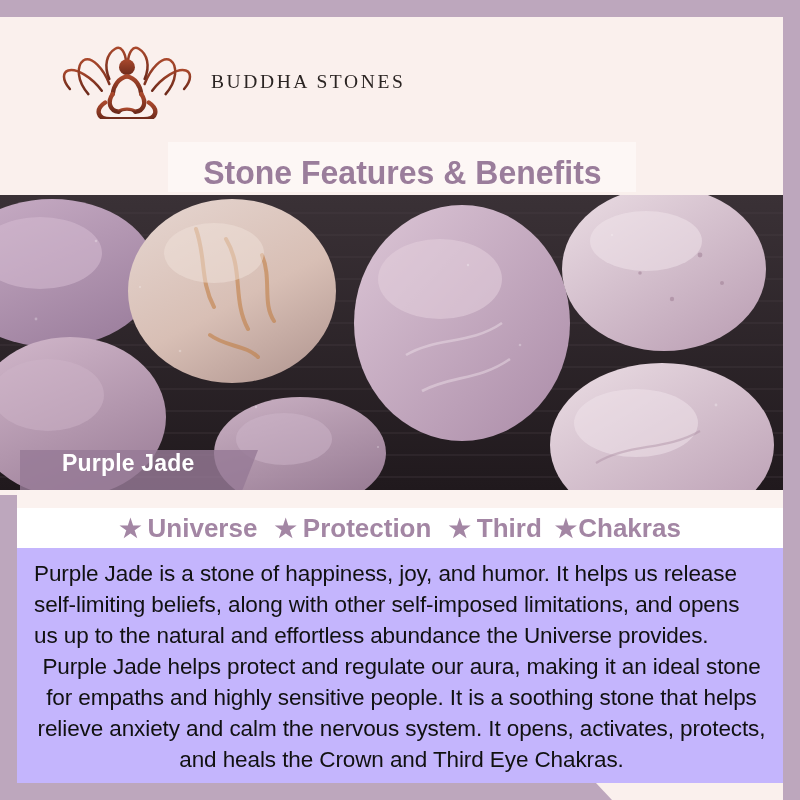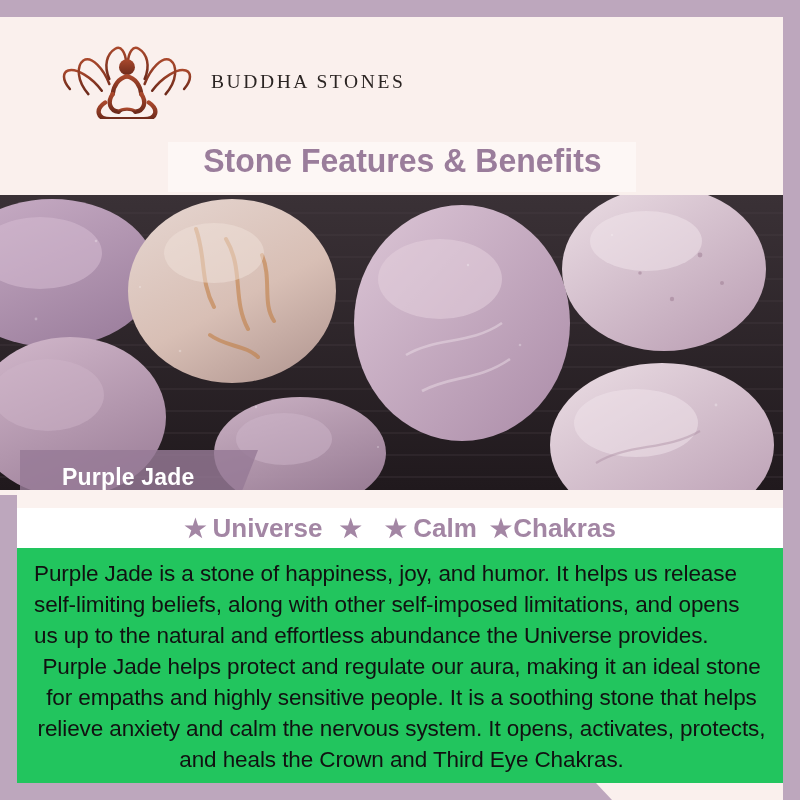--- a/index.html
+++ b/index.html
@@ -53,21 +53,21 @@
     font-size:19.5px; letter-spacing:2.6px;
     color:#2b2523; font-weight:400;
     margin-top:2px;
   }
 
   
   .title-bar {
     position:absolute;
     left:168px; top:142px; width:468px; height:50px;
     background:#fdf7f5;
-    display:flex; align-items:flex-start; justify-content:center;
+    display:flex; align-items:flex-end; justify-content:center;
   }
   .title-text {
     font-family:"Liberation Sans Narrow","Liberation Sans", sans-serif;
     font-size:33px; font-weight:700;
     color:#9a7d9b;
     letter-spacing:0px;
     transform:scaleX(0.97);
     white-space:nowrap;
   }
 
@@ -79,21 +79,21 @@
     background:#2a2226;
   }
   .photo svg { display:block; width:783px; height:295px; }
 
   
   .stone-banner {
     position:absolute;
     left:20px; top:450px; width:238px; height:41px;
     background:rgba(150,122,150,0.82);
     clip-path: polygon(0 0, 238px 0, 222px 41px, 0 41px);
-    display:flex; align-items:flex-end;
+    display:flex; align-items:flex-start;
   }
   .stone-banner-text {
     font-family:"Liberation Sans Narrow","Liberation Sans", sans-serif;
     font-size:23px; font-weight:700; color:#ffffff;
     padding-left:42px; letter-spacing:0.2px; white-space:nowrap;
   }
 
   
   .benefits-strip {
     position:absolute;
@@ -115,21 +115,21 @@
   }
   .benefit .star { font-size:25px; line-height:1; margin-right:6px; }
   .benefit.tight .star { margin-right:1px; }
   .benefit + .benefit { margin-left:17px; }
   .benefit.tight { margin-left:13px; }
 
   
   .body-copy {
     position:absolute;
     left:17px; top:548px; width:766px; height:235px;
-    background:#22c55e;
+    background:#c4b5fd;
     padding:10px 14px 0 17px;
   }
   .para {
     font-family:"Liberation Sans Narrow","Liberation Sans", sans-serif;
     font-size:22.5px; line-height:31px; color:#111111;
     letter-spacing:-0.1px;
   }
   .para + .para { margin-top:0px;text-align:center; }
 </style>
 </head>
@@ -297,24 +297,25 @@
   </div>
 
   <div class="benefits-strip"></div>
   <div class="benefits">
     <span class="benefit">
       <span class="star">★</span>
       <span>Universe</span>
     </span>
     <span class="benefit">
       <span class="star">★</span>
+      <span>Protection</span>
     </span>
     <span class="benefit">
       <span class="star">★</span>
-      <span>Calm</span>
+      <span>Third</span>
     </span>
     <span class="benefit tight">
       <span class="star">★</span>
       <span>Chakras</span>
     </span>
   </div>
 
   <div class="body-copy">
     <p class="para">Purple Jade is a stone of happiness, joy, and humor. It helps us release self-limiting beliefs, along with other self-imposed limitations, and opens us up to the natural and effortless abundance the Universe provides.</p>
     <p class="para">Purple Jade helps protect and regulate our aura, making it an ideal stone for empaths and highly sensitive people. It is a soothing stone that helps relieve anxiety and calm the nervous system. It opens, activates, protects, and heals the Crown and Third Eye Chakras.</p>

